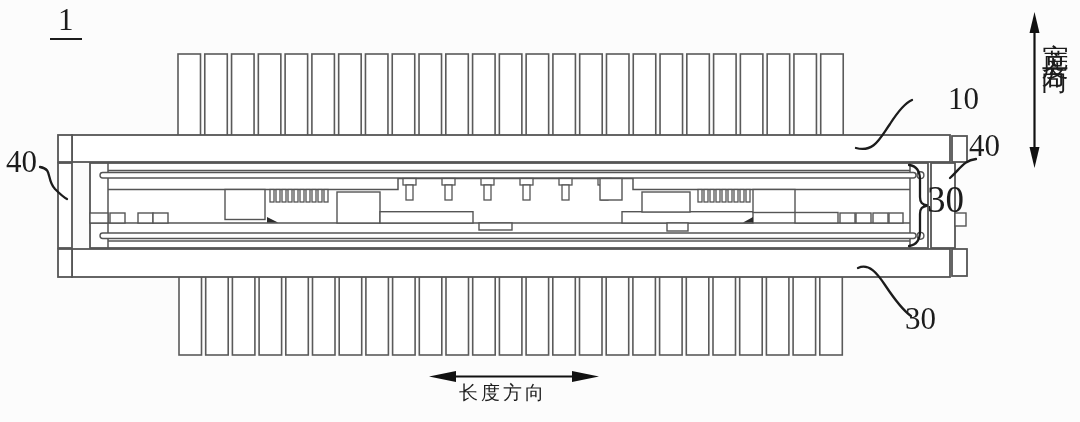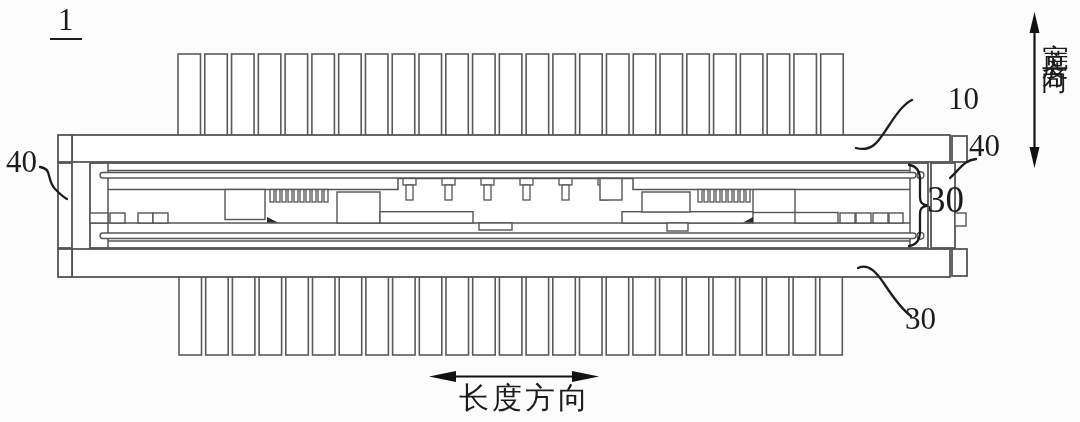--- a/index.html
+++ b/index.html
@@ -10,21 +10,21 @@
   #drawing{position:absolute;left:0;top:0;}
   .lbl{position:absolute;color:#1c1c1c;line-height:1;white-space:nowrap;}
   #lbl-fig{left:50px;top:4px;font-size:31px;}
   #lbl-fig span{display:inline-block;padding:0 8px 3px 8px;border-bottom:2.5px solid #1c1c1c;}
   #lbl-10{left:908px;top:83px;font-size:31px;margin-left:40px;}
   #lbl-40r{left:969px;top:130px;font-size:31px;}
   #lbl-30{left:927px;top:181px;font-size:37px;}
   #lbl-20{left:905px;top:303px;font-size:31px;}
   #lbl-40l{left:6px;top:146px;font-size:31px;}
   #lbl-width{left:1041px;top:22px;font-size:27px;writing-mode:vertical-rl;text-orientation:upright;letter-spacing:8px;}
-  #lbl-length{left:459px;top:383px;font-size:30px;letter-spacing:3px;}
+  #lbl-length{left:459px;top:383px;font-size:19px;letter-spacing:3px;}
 
   .fins rect{fill:#fff;stroke:#5a5a5a;stroke-width:1.6;}
   .teeth rect{fill:#fff;stroke:#555;stroke-width:1.3;}
   .pincaps rect,.pinstems rect{fill:#fff;stroke:#555;stroke-width:1.3;}
   .shape{fill:#fff;stroke:#555;stroke-width:1.8;}
   .thin{fill:#fff;stroke:#555;stroke-width:1.4;}
   .ln{fill:none;stroke:#555;stroke-width:1.5;}
   .dark{fill:#2b2b2b;stroke:none;}
   .ann{fill:none;stroke:#1c1c1c;stroke-width:2.3;stroke-linecap:round;}
   .arr{fill:#111;stroke:none;}

